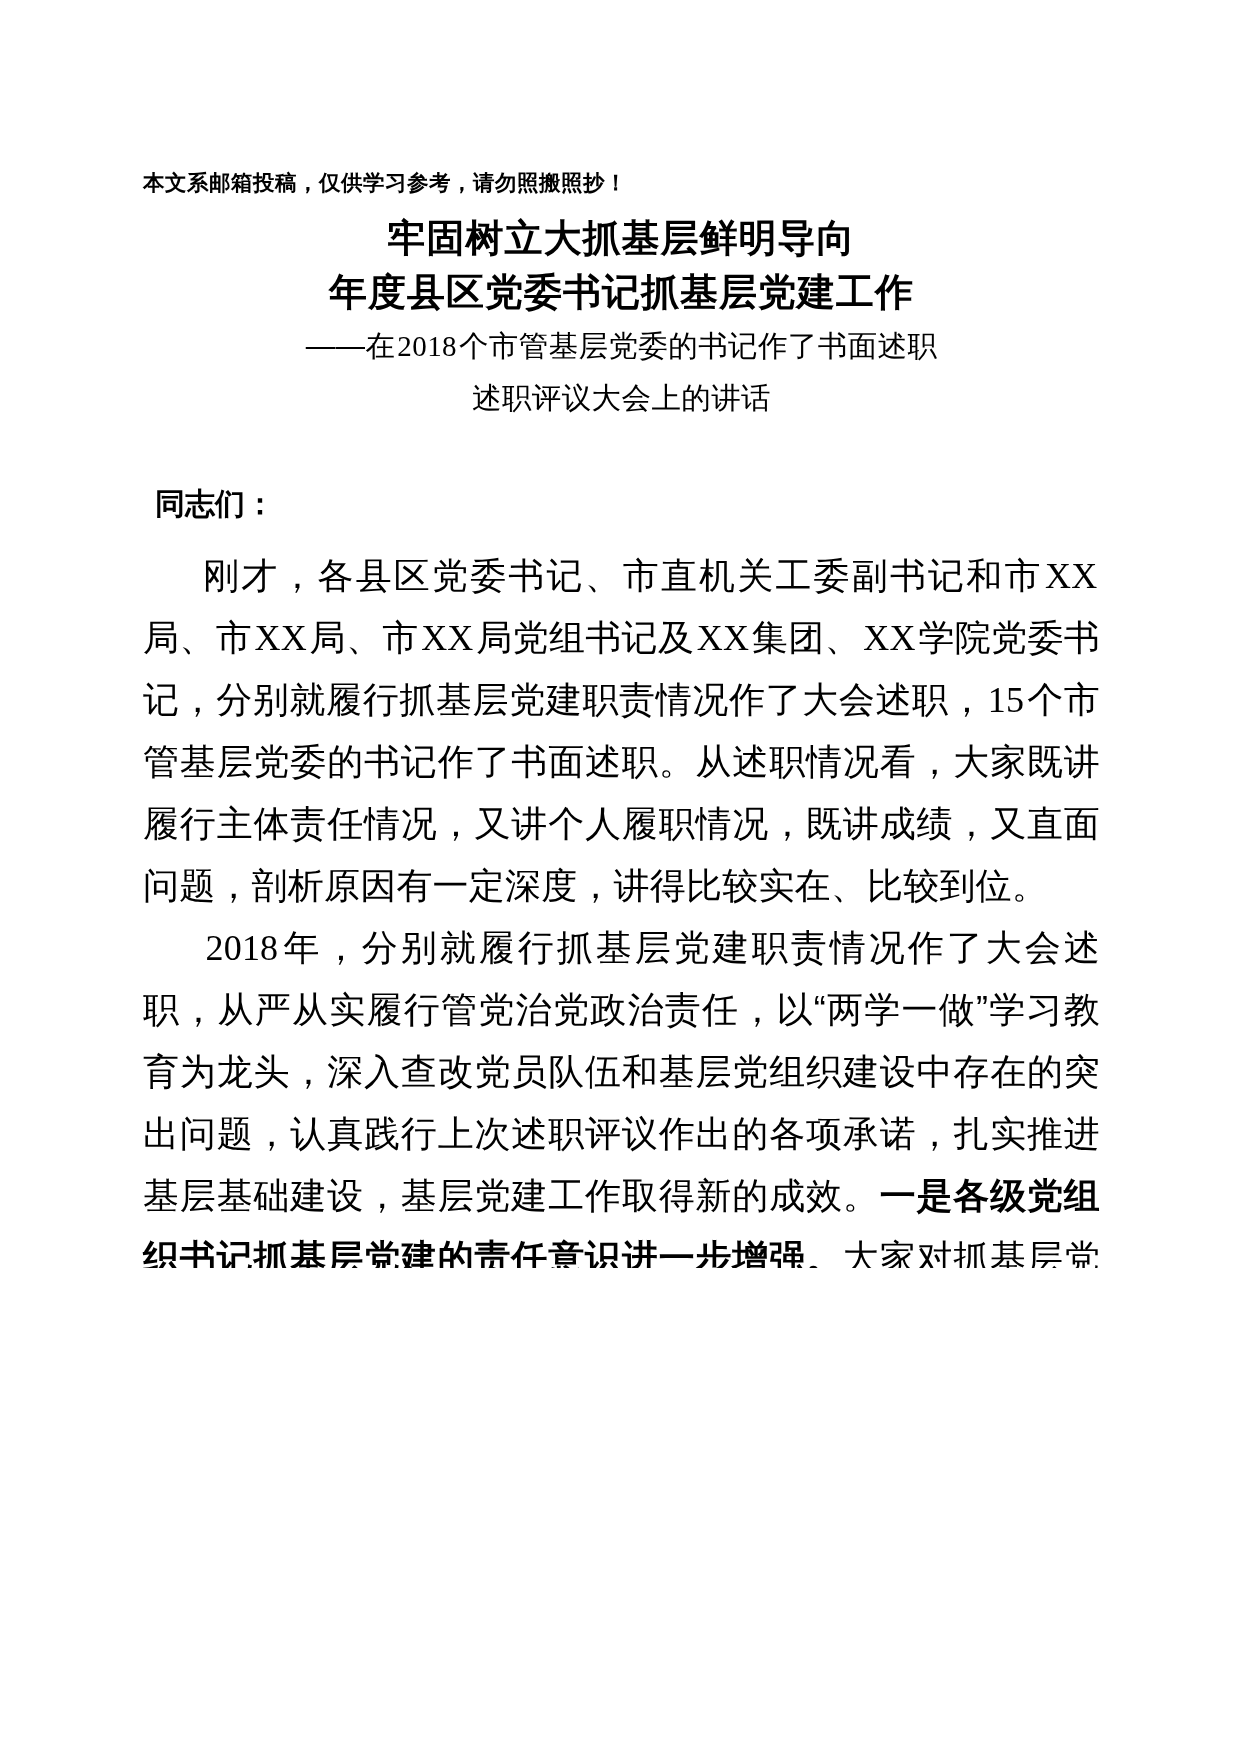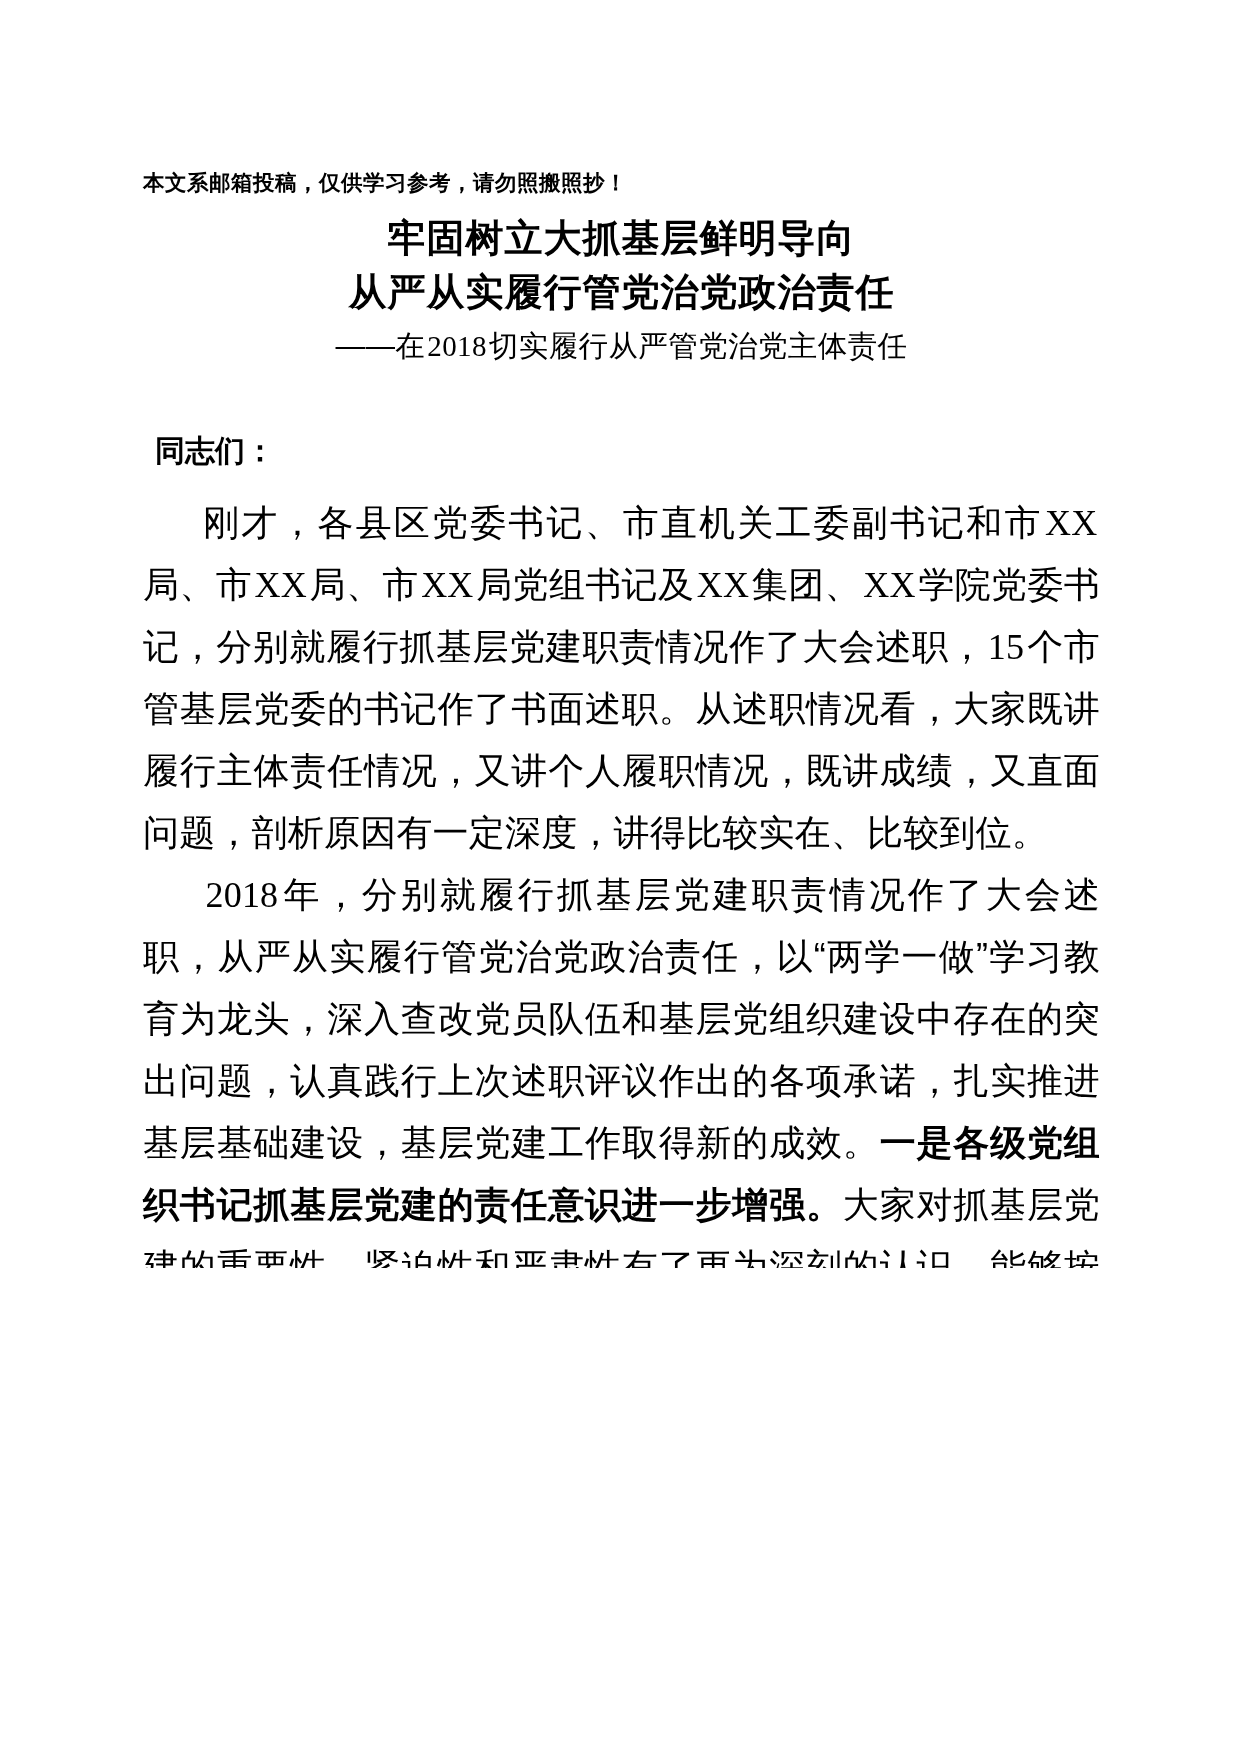--- a/index.html
+++ b/index.html
@@ -91,22 +91,23 @@
 </style>
 </head>
 <body>
 
 <div class="page">
 
   <div class="notice">本文系邮箱投稿，仅供学习参考，请勿照搬照抄！</div>
 
   <div class="title-block">
     <div class="title-line">牢固树立大抓基层鲜明导向</div>
-    <div class="title-line">从严从实履行管党治党政治责任</div>
-    <div class="subtitle-line"><span>——在</span><span class="lat">2018</span><span>切实履行从严管党治党主体责任</span></div>
+    <div class="title-line">年度县区党委书记抓基层党建工作</div>
+    <div class="subtitle-line"><span>——在</span><span class="lat">2018</span><span>个市管基层党委的书记作了书面述职</span></div>
+    <div class="subtitle-line">述职评议大会上的讲话</div>
   </div>
 
   <div class="gap"></div>
 
   <div class="salutation">同志们：</div>
 
   <div id="body-paragraphs">
       <div class="para"><span>刚才，各县区党委书记、市直机关工委副书记和市</span><span class="lat">XX</span><span>局、市</span><span class="lat">XX</span><span>局、市</span><span class="lat">XX</span><span>局党组书记及</span><span class="lat">XX</span><span>集团、</span><span class="lat">XX</span><span>学院党委书记，分别就履行抓基层党建职责情况作了大会述职，</span><span class="lat">15</span><span>个市管基层党委的书记作了书面述职。从述职情况看，大家既讲履行主体责任情况，又讲个人履职情况，既讲成绩，又直面问题，剖析原因有一定深度，讲得比较实在、比较到位。</span></div>
       <div class="para"><span class="lat">2018</span><span>年，分别就履行抓基层党建职责情况作了大会述职，从严从实履行管党治党政治责任，以“两学一做”学习教育为龙头，深入查改党员队伍和基层党组织建设中存在的突出问题，认真践行上次述职评议作出的各项承诺，扎实推进基层基础建设，基层党建工作取得新的成效。</span><span class="b">一是各级党组织书记抓基层党建的责任意识进一步增强。</span><span>大家对抓基层党建的重要性、紧迫性和严肃性有了更为深刻的认识，能够按照市委要求，把基层党建放到突出位置，加强谋划部署，加大推进力度，解决突</span></div>
     </div>

